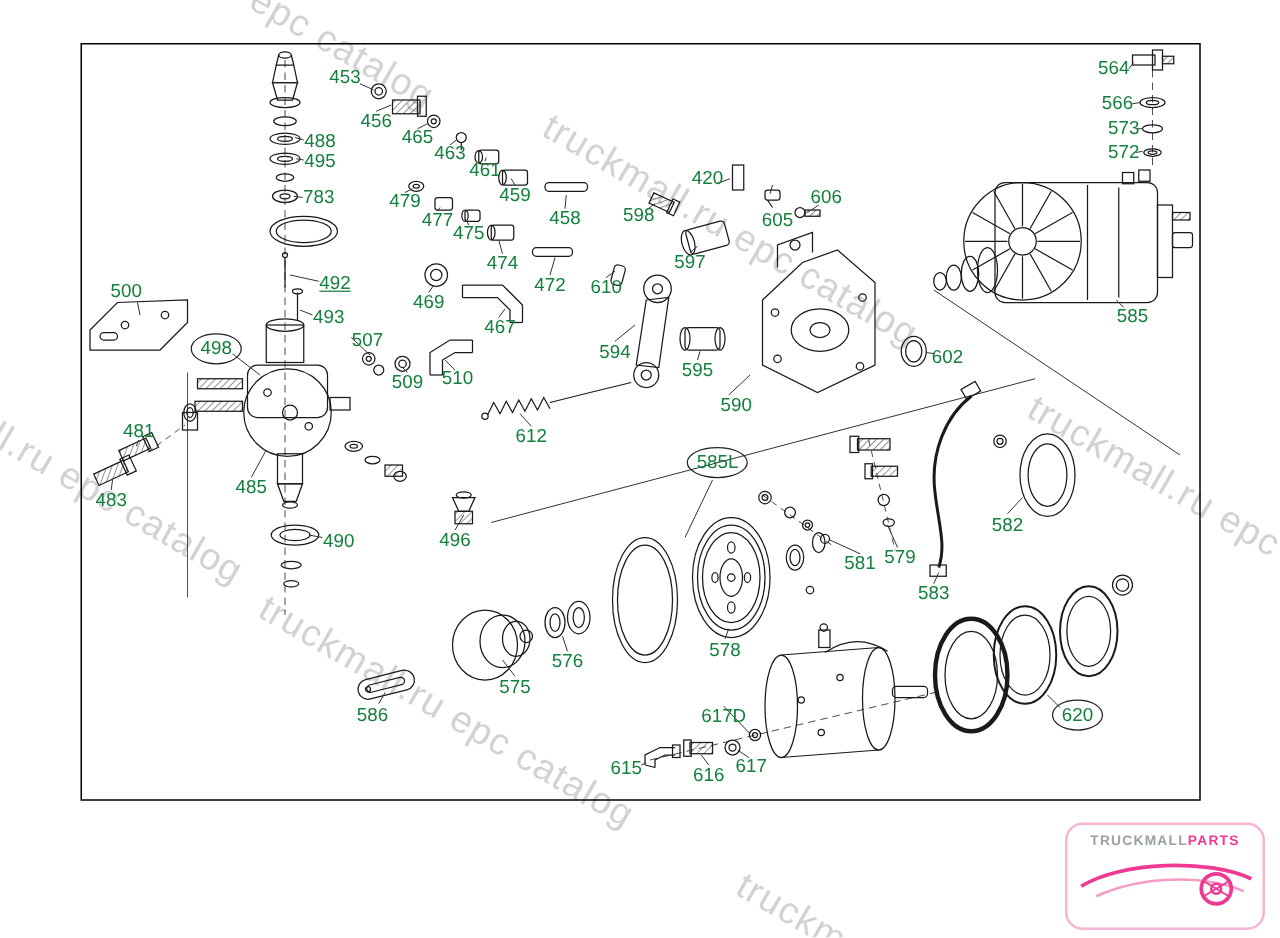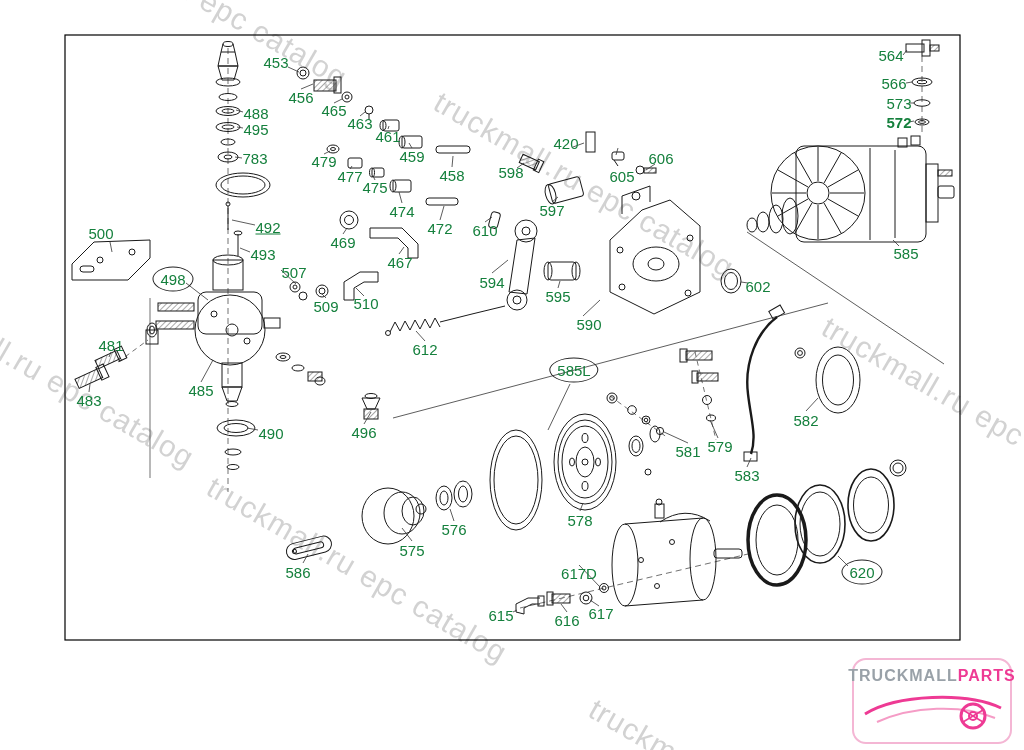--- a/index.html
+++ b/index.html
@@ -13,21 +13,21 @@
   svg.drawing{position:absolute;left:0;top:0;}
   
   #labels-layer{position:absolute;left:0;top:0;width:100%;height:100%;pointer-events:none;}
   .part-label{position:absolute;transform:translate(-50%,-50%);font-size:15px;
               color:#15803d;white-space:nowrap;line-height:1;text-align:right;}
   .part-label.circled{border:1.4px solid #222;border-radius:50%;padding:4px 7px;}
   
   .logo{position:absolute;right:12px;bottom:6px;width:160px;height:86px;
         border:2px solid #f4b6d4;border-radius:14px;box-sizing:border-box;
         display:flex;flex-direction:column;align-items:center;padding-top:8px;}
-  .logo-text{font-size:16px;font-weight:bold;letter-spacing:1px;line-height:1;}
+  .logo-text{font-size:11px;font-weight:bold;letter-spacing:1px;line-height:1;}
   .logo-text .brand{color:#99a1a8;}
   .logo-text .suffix{color:#ee3a94;}
 </style>
 </head>
 <body>
 
 <div class="stage">
 
   <div>
     <span class="wm" style="left:58px;top:-105px">truckmall.ru epc catalog</span>
@@ -419,21 +419,21 @@
       <span class="part-label" style="left: 589px; top: 324px;">590</span>
       <span class="part-label" style="left: 552px; top: 210px;">597</span>
       <span class="part-label" style="left: 511px; top: 172px;">598</span>
       <span class="part-label" style="left: 566px; top: 143px;">420</span>
       <span class="part-label" style="left: 622px; top: 140px; margin-top: 36px;">605</span>
       <span class="part-label" style="left: 661px; top: 158px;">606</span>
       <span class="part-label" style="left: 758px; top: 286px;">602</span>
       <span class="part-label" style="left: 891px; top: 55px;">564</span>
       <span class="part-label" style="left: 894px; top: 83px;">566</span>
       <span class="part-label" style="left: 899px; top: 103px;">573</span>
-      <span class="part-label" style="left: 899px; top: 122px; font-weight: bold;">572</span>
+      <span class="part-label" style="left: 899px; top: 122px;">572</span>
       <span class="part-label" style="left: 906px; top: 253px;">585</span>
       <span class="part-label" style="left: 806px; top: 420px;">582</span>
       <span class="part-label" style="left: 688px; top: 451px;">581</span>
       <span class="part-label" style="left: 720px; top: 446px;">579</span>
       <span class="part-label" style="left: 747px; top: 475px;">583</span>
       <span class="part-label" style="left: 111px; top: 345px;">481</span>
       <span class="part-label" style="left: 89px; top: 400px;">483</span>
       <span class="part-label" style="left: 201px; top: 390px;">485</span>
       <span class="part-label" style="left: 271px; top: 433px;">490</span>
       <span class="part-label" style="left: 364px; top: 432px;">496</span>

